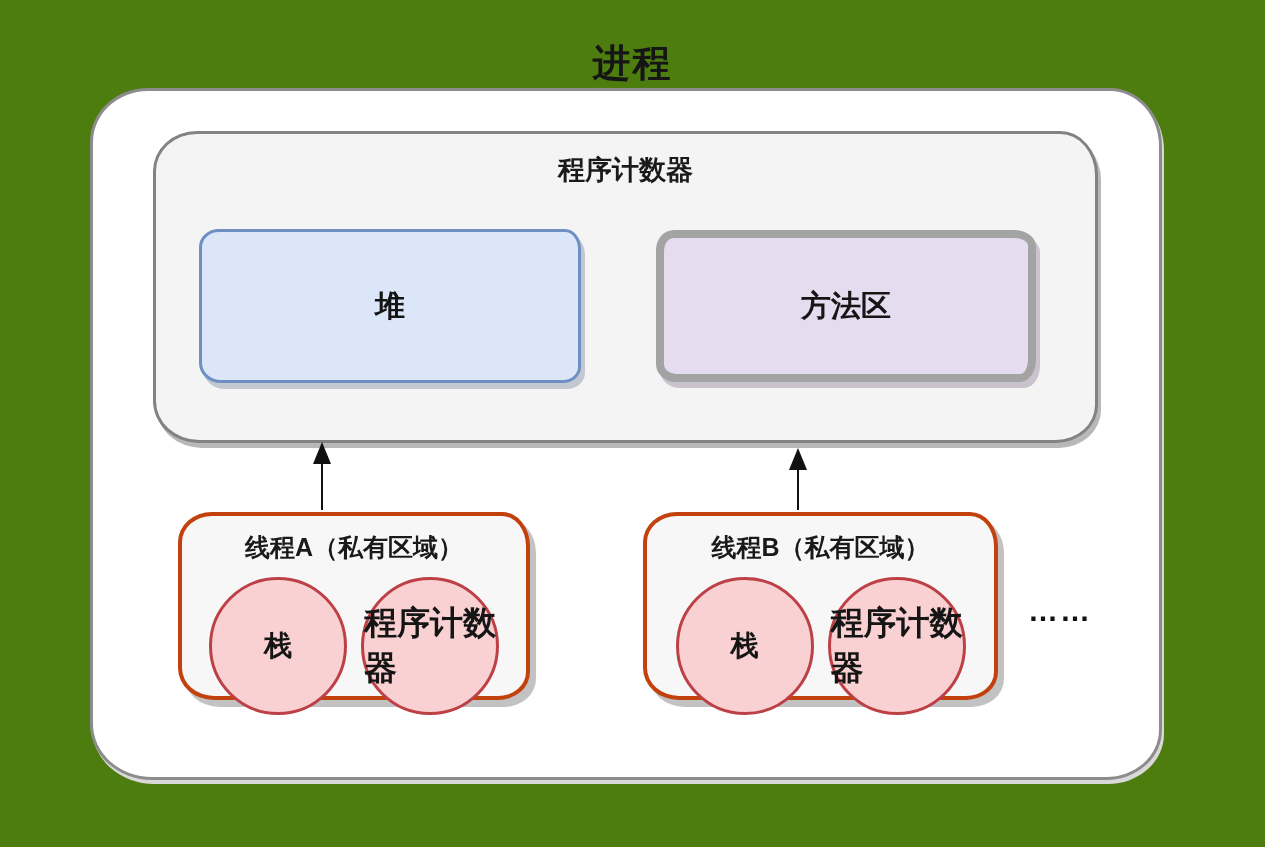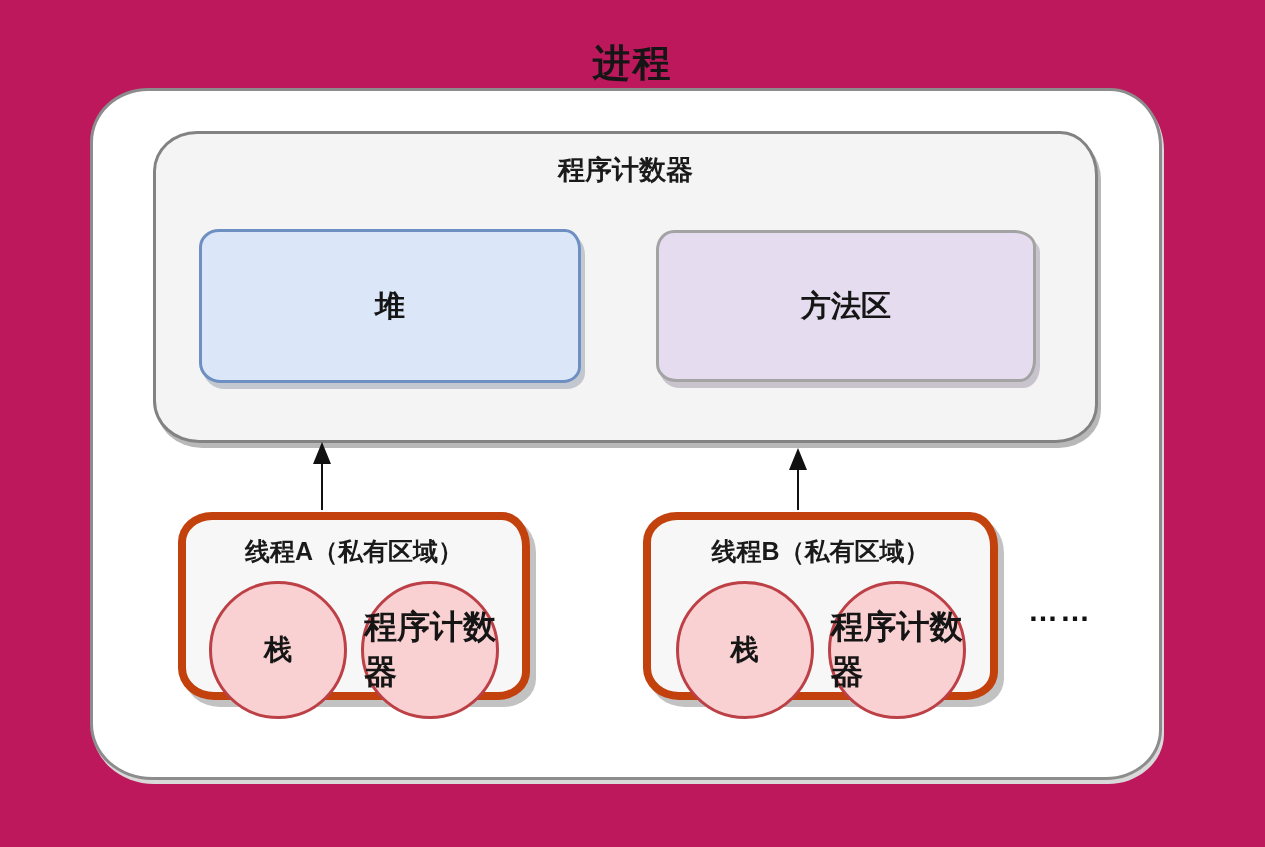--- a/index.html
+++ b/index.html
@@ -5,21 +5,21 @@
   * { margin: 0; padding: 0; box-sizing: border-box; }
   html, body { background: #ffffff; }
   body {
     font-family: "Liberation Sans", "DejaVu Sans", sans-serif;
     color: #111;
   }
   .canvas {
     position: relative;
     width: 1265px;
     height: 847px;
-    background: #be185d;
+    background: #4d7c0f;
     overflow: hidden;
   }
   .title {
     position: absolute;
     left: 0; top: 38px;
     width: 100%;
     text-align: center;
     font-size: 38px;
     font-weight: 700;
     color: #151515;
@@ -68,21 +68,21 @@
     width: 382px; height: 154px;
     background: #dbe7f8;
     border: 3px solid #6d8fc2;
     border-radius: 20px 16px 18px 22px / 18px 20px 16px 20px;
     box-shadow: 4px 6px 0 #c3c8d0;
   }
   .method-box {
     left: 500px; top: 96px;
     width: 380px; height: 152px;
     background: #e5dcef;
-    border: 3px solid #a3a3a3;
+    border: 8px solid #a3a3a3;
     border-radius: 18px 22px 16px 20px / 20px 16px 22px 18px;
     box-shadow: 4px 6px 0 #c8c3cd;
   }
   
   .arrow {
     position: absolute;
     width: 20px;
     display: flex;
     flex-direction: column;
     align-items: center;
@@ -99,21 +99,21 @@
     width: 2.5px;
     flex: 1;
     background: #111111;
   }
   
   .thread-box {
     position: absolute;
     top: 512px;
     height: 188px;
     background: #f7f7f7;
-    border: 8px solid #c2410c;
+    border: 4px solid #c2410c;
     border-radius: 34px 28px 32px 36px / 30px 34px 28px 32px;
     box-shadow: 6px 7px 0 #c2c2c2;
   }
   .thread-a { left: 178px; width: 352px; }
   .thread-b { left: 622px; width: 355px; margin-left: 21px; }
   .thread-label {
     margin-top: 15px;
     text-align: center;
     font-size: 25px;
     font-weight: 700;

